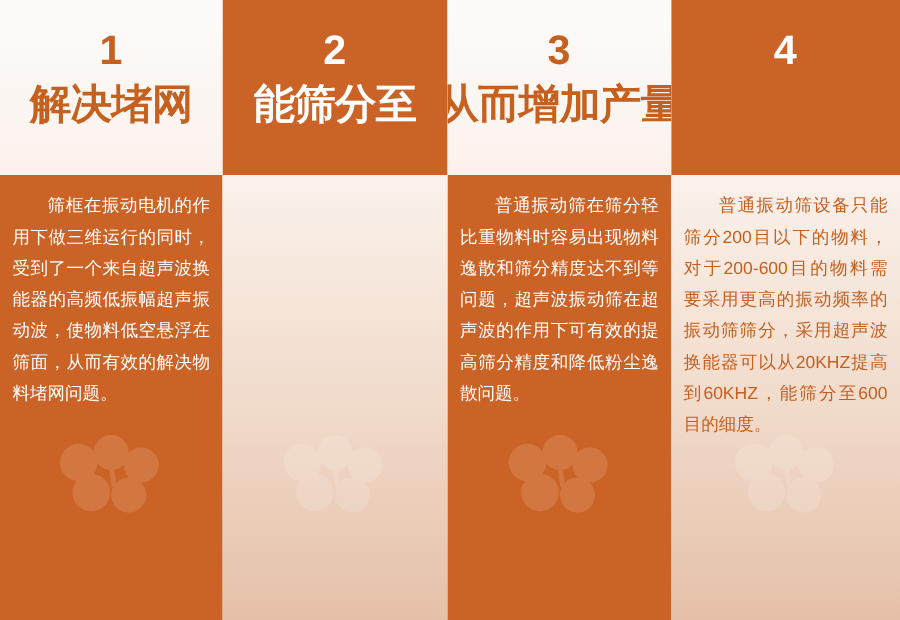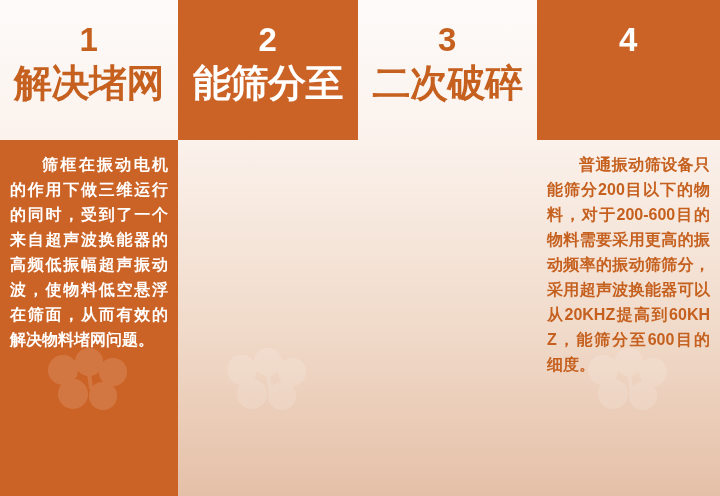--- a/index.html
+++ b/index.html
@@ -60,45 +60,45 @@
   }
 
   .header-number {
     font-size: 33px;
     line-height: 40px;
     font-weight: bold;
     letter-spacing: 0.5px;
   }
 
   .header-title {
-    font-size: 38px;
+    font-size: 33px;
     line-height: 42px;
     font-weight: bold;
     white-space: nowrap;
     letter-spacing: -0.5px;
     margin-top: 2px;
     text-align: right;
   }
 
   .body {
     flex: 1;
     box-sizing: border-box;
     padding: 12px 10px 0 10px;
     position: relative;
     z-index: 2;
   }
 
   .body-text {
-    font-size: 16px;
+    font-size: 14px;
     line-height: 25px;
     text-align: justify;
     text-justify: inter-ideograph;
     text-indent: 2em;
     letter-spacing: 0px;
-    font-weight: bold;
+    font-weight: normal;
     word-break: break-all;
   }
 
   
   .text-orange { color: #c5601f; }
   .text-white  { color: #ffffff; }
 
   
   .watermark {
     position: absolute;
@@ -153,21 +153,34 @@
           <circle cx="74" cy="56" r="14"></circle>
         </g>
         <path d="M58 18 L62 48 L78 60" stroke="#ffffff" stroke-width="4" fill="none"></path>
       </svg>
     </div>
   </div>
 
   <div class="column col-3">
     <div class="header panel-light">
       <div class="header-number text-orange">3</div>
-      <div class="header-title text-orange">二次破碎</div>
+      <div class="header-title text-orange">从而增加产量</div>
+    </div>
+    <div class="body panel-orange">
+      <svg class="watermark on-orange" viewBox="0 0 120 90" aria-hidden="true">
+        <g fill="#ffffff">
+          <circle cx="34" cy="30" r="15"></circle>
+          <circle cx="60" cy="22" r="14"></circle>
+          <circle cx="84" cy="32" r="14"></circle>
+          <circle cx="44" cy="54" r="15"></circle>
+          <circle cx="74" cy="56" r="14"></circle>
+        </g>
+        <path d="M58 18 L62 48 L78 60" stroke="#ffffff" stroke-width="4" fill="none"></path>
+      </svg>
+      <div class="body-text text-white">普通振动筛在筛分轻比重物料时容易出现物料逸散和筛分精度达不到等问题，超声波振动筛在超声波的作用下可有效的提高筛分精度和降低粉尘逸散问题。</div>
     </div>
   </div>
 
   <div class="column col-4">
     <div class="header panel-orange">
       <div class="header-number text-white">4</div>
     </div>
     <div class="body panel-light">
       <svg class="watermark" viewBox="0 0 120 90" aria-hidden="true">
         <g fill="#ffffff">

